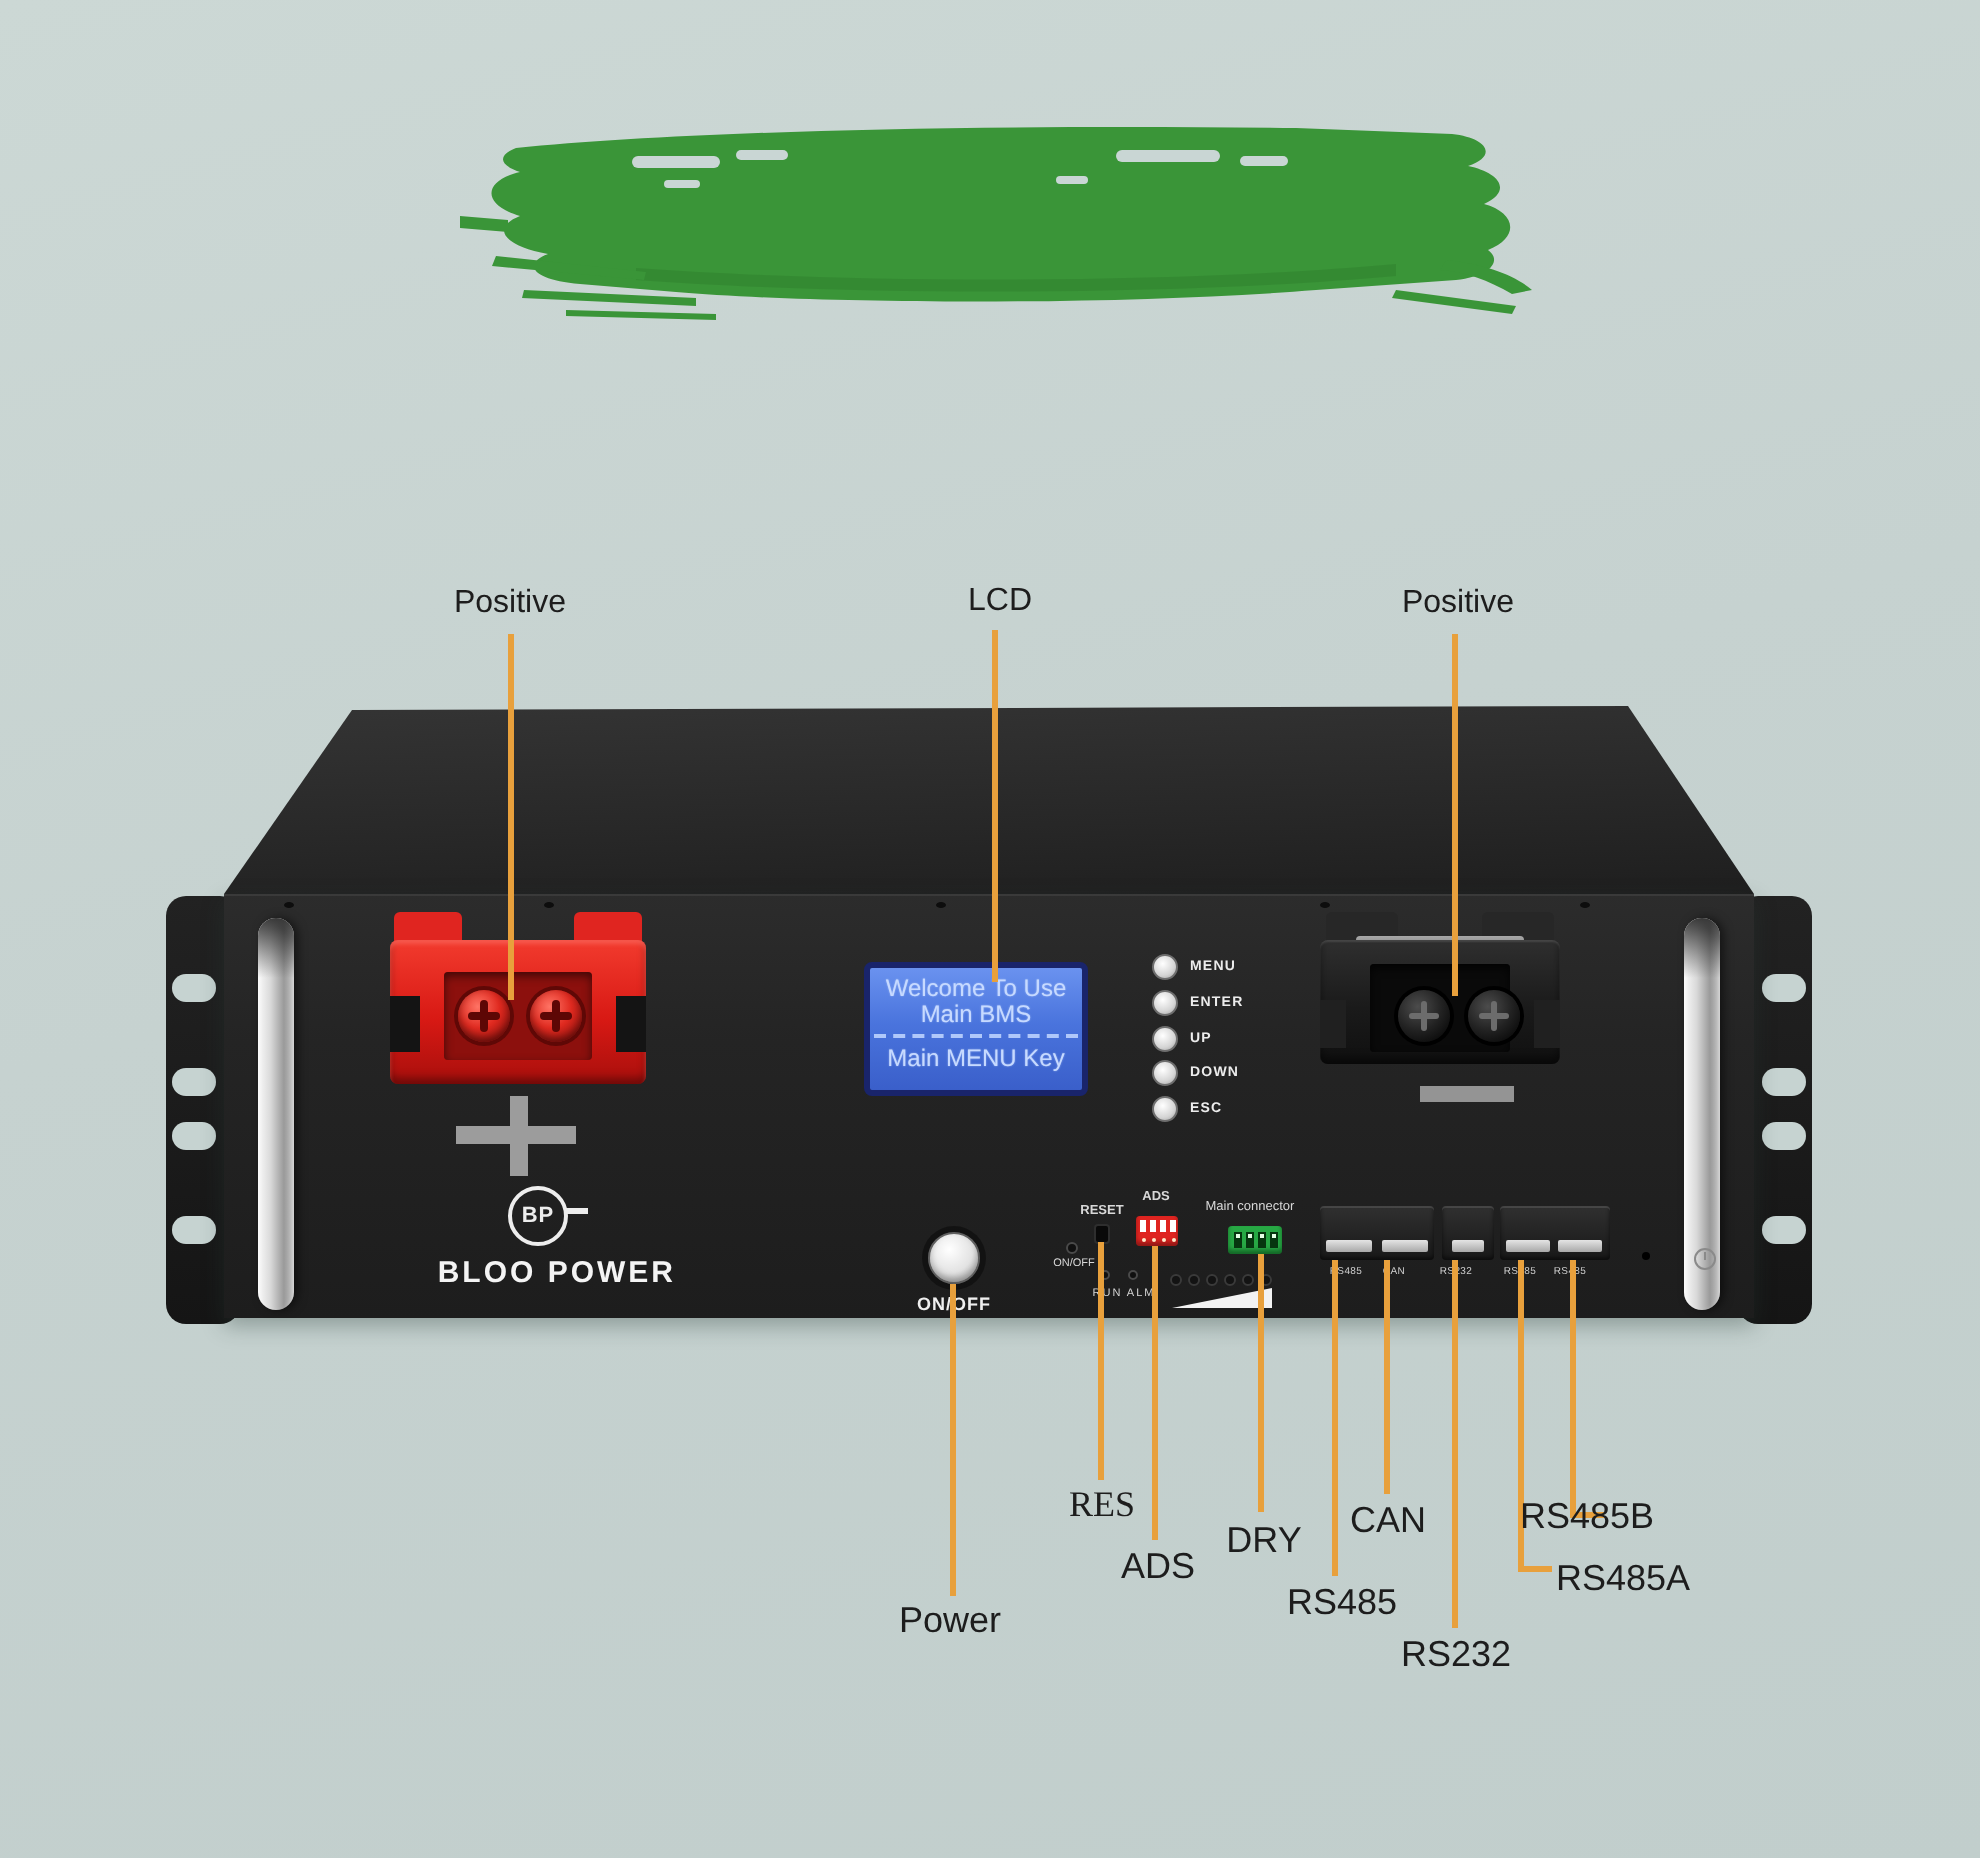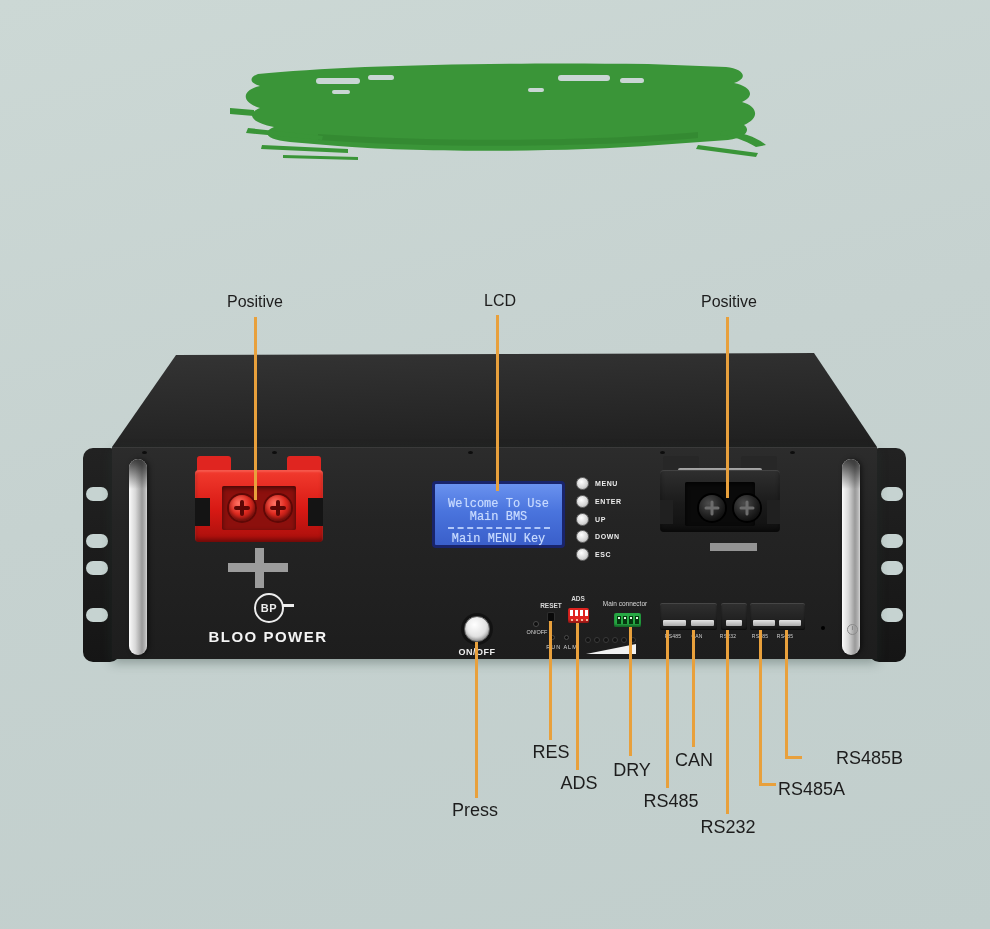--- a/index.html
+++ b/index.html
@@ -15,28 +15,28 @@
 
   
   .lbl{position:absolute;color:#1d1d1d;white-space:nowrap;z-index:8;}
   .lbl.c{transform:translateX(-50%);}
   .lbl.top{font-size:16px;}
   .lbl.bot{font-size:18px;}
   .lbl-positive{left:255px;top:293px;}
   .lbl-lcd{left:500px;top:292px;}
   .lbl-negative{left:729px;top:293px;}
   .lbl-power{left:475px;top:800px;}
-  .lbl-res{left:551px;top:742px;}
+  .lbl-res{left:551px;top:742px;font-family:Liberation Serif, serif;}
   .lbl-ads{left:579px;top:773px;}
   .lbl-dry{left:632px;top:760px;}
   .lbl-rs485{left:671px;top:791px;}
   .lbl-can{left:694px;top:750px;}
   .lbl-rs232{left:728px;top:817px;}
   .lbl-rs485a{left:778px;top:779px;}
-  .lbl-rs485b{left:836px;top:748px;}
+  .lbl-rs485b{left:760px;top:748px;}
 
   
   .lead{position:absolute;width:3px;background:#e8a03c;z-index:7;}
   .lead.h{height:3px;}
   .ld-positive{left:254px;top:317px;height:183px;}
   .ld-lcd{left:496px;top:315px;height:176px;}
   .ld-negative{left:726px;top:317px;height:181px;}
   .ld-power{left:475px;top:642px;height:156px;}
   .ld-res{left:549px;top:621px;height:119px;}
   .ld-ads{left:576px;top:623px;height:147px;}
@@ -102,29 +102,29 @@
   .screw.dark::after{width:3px;height:15px;background:#6c6c6c;}
 
   .plus-h{position:absolute;left:116px;top:116px;width:60px;height:9px;background:#9c9c9c;}
   .plus-v{position:absolute;left:143px;top:101px;width:9px;height:40px;background:#9c9c9c;}
   .minus{position:absolute;left:598px;top:96px;width:47px;height:8px;background:#949494;}
 
   .logo-circle{position:absolute;left:142px;top:146px;width:26px;height:26px;border:2px solid #ededed;
     border-radius:50%;text-align:center;font-size:11px;font-weight:bold;line-height:26px;color:#ededed;
     letter-spacing:0.5px;}
   .logo-dash{position:absolute;left:170px;top:157px;width:12px;height:3px;background:#ededed;}
-  .brand{position:absolute;left:86px;top:181px;width:140px;text-align:center;color:#f4f4f4;
+  .brand{position:absolute;left:86px;top:181px;width:140px;text-align:right;color:#f4f4f4;
     font-size:15px;font-weight:bold;letter-spacing:1.5px;}
 
   
-  .lcd{position:absolute;left:320px;top:34px;width:133px;height:67px;border:3px solid #19246b;
+  .lcd{position:absolute;left:320px;top:34px;width:112px;height:67px;border:3px solid #19246b;
     border-radius:4px;box-sizing:border-box;
     background:linear-gradient(180deg,#6a92ef 0%,#4a74dd 45%,#3a5fca 100%);
-    font-family:Liberation Mono, monospace;color:#c7daff;text-align:center;
-    text-shadow:0 0 1px rgba(200,220,255,.6);padding-top:14px;}
+    font-family:Liberation Sans, sans-serif;color:#c7daff;text-align:center;
+    text-shadow:0 0 1px rgba(200,220,255,.6);padding-top:4px;}
   .lcd .ln{font-size:12px;line-height:13px;white-space:nowrap;}
   .lcd .sep{width:102px;margin:3px auto 4px auto;border-top:2px dashed rgba(195,215,255,.85);}
 
   
   .mbtn{position:absolute;left:464px;width:13px;height:13px;border-radius:50%;
     background:radial-gradient(circle at 40% 35%,#ffffff,#d5d5d5 60%,#a5a5a5 95%);
     border:1px solid #6e6e6e;box-sizing:border-box;}
   .mlbl{position:absolute;left:483px;color:#ececec;font-size:7px;font-weight:bold;letter-spacing:.6px;}
 
   
@@ -214,21 +214,21 @@
       <path d="M2,58 L26,60 L26,66 L2,64 Z"></path>
       <path d="M495,80 C515,82 530,88 538,95 L528,97 C516,90 505,86 492,85 Z"></path>
       <path d="M470,95 L530,103 L528,107 L468,99 Z"></path>
     </g>
   </svg>
 
   <div class="lbl top c lbl-positive">Positive</div>
   <div class="lbl top c lbl-lcd">LCD</div>
   <div class="lbl top c lbl-negative">Positive</div>
 
-  <div class="lbl bot c lbl-power">Press</div>
+  <div class="lbl bot c lbl-power">Power</div>
   <div class="lbl bot c lbl-res">RES</div>
   <div class="lbl bot c lbl-ads">ADS</div>
   <div class="lbl bot c lbl-dry">DRY</div>
   <div class="lbl bot c lbl-rs485">RS485</div>
   <div class="lbl bot c lbl-can">CAN</div>
   <div class="lbl bot c lbl-rs232">RS232</div>
   <div class="lbl bot lbl-rs485a">RS485A</div>
   <div class="lbl bot lbl-rs485b">RS485B</div>
 
   <div class="lead ld-positive"></div>

